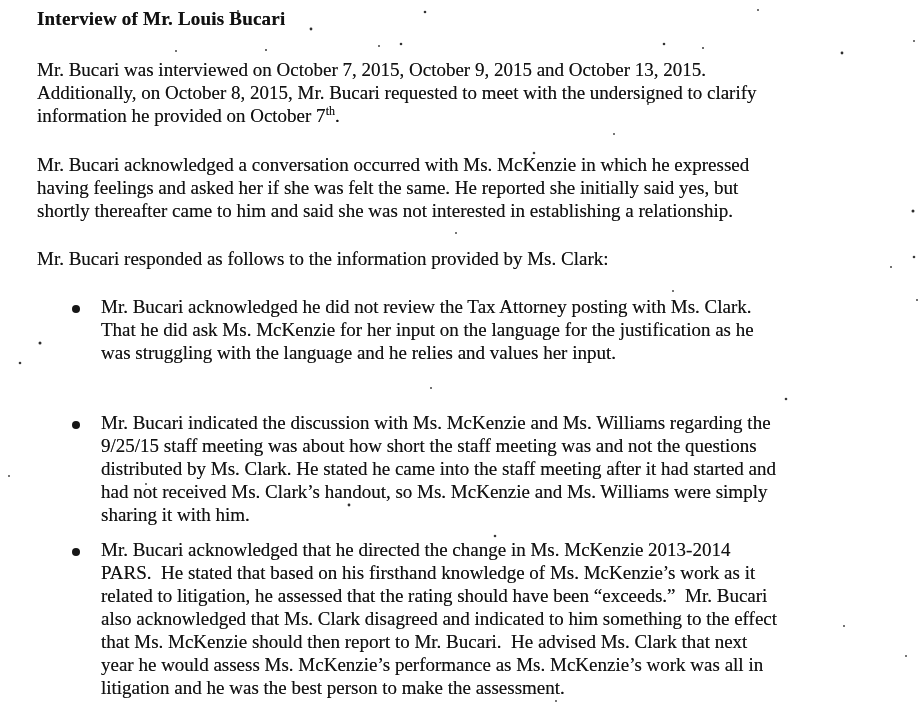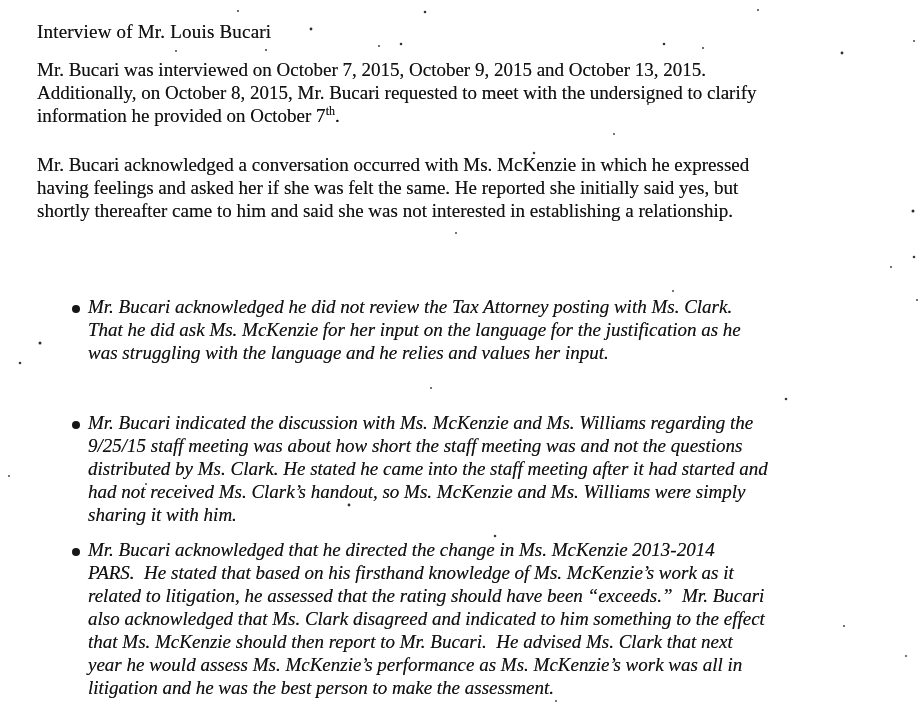--- a/index.html
+++ b/index.html
@@ -8,23 +8,23 @@
     width: 922px;
     height: 710px;
     background: #ffffff;
     overflow: hidden;
     font-family: "Liberation Serif", serif;
     color: #121212;
   }
   .doc-title {
     position: absolute;
     left: 37px;
-    top: 20px;
+    top: 7px;
     font-size: 19px;
-    font-weight: normal;
+    font-weight: bold;
     line-height: 23px;
     letter-spacing: 0.2px;
     text-shadow: 0 0 0.5px rgba(0,0,0,0.6);
     white-space: pre-wrap;
   }
   .para {
     position: absolute;
     left: 37px;
     right: 40px;
     font-size: 19px;
@@ -47,26 +47,25 @@
   }
   .bullet-dot {
     flex: none;
     width: 8px;
     height: 8px;
     border-radius: 50%;
     background: #161616;
     margin-top: 10px;
   }
   .bullet-text {
-    margin-left: 8px;
+    margin-left: 21px;
     font-size: 19px;
     line-height: 23px;
     white-space: pre-wrap;
     text-shadow: 0 0 0.45px rgba(0,0,0,0.55);
-    font-style: italic;
   }
   
   .speckles {
     position: absolute;
     left: 0; top: 0;
     width: 2px; height: 2px;
     border-radius: 50%;
     background: transparent;
     pointer-events: none;
     box-shadow:
@@ -114,20 +113,21 @@
   <div class="doc-title">Interview of Mr. Louis Bucari</div>
 
   <div class="para" style="top:58px"><span>Mr. Bucari was interviewed on October 7, 2015, October 9, 2015 and October 13, 2015.
 Additionally, on October 8, 2015, Mr. Bucari requested to meet with the undersigned to clarify
 information he provided on October 7</span><sup class="sup">th</sup><span>.</span></div>
 
   <div class="para" style="top:153px">Mr. Bucari acknowledged a conversation occurred with Ms. McKenzie in which he expressed
 having feelings and asked her if she was felt the same. He reported she initially said yes, but
 shortly thereafter came to him and said she was not interested in establishing a relationship.</div>
 
+  <div class="para" style="top:247px">Mr. Bucari responded as follows to the information provided by Ms. Clark:</div>
 
   <div class="bullet-item" style="top:295px">
     <span class="bullet-dot"></span>
     <div class="bullet-text">Mr. Bucari acknowledged he did not review the Tax Attorney posting with Ms. Clark.
 That he did ask Ms. McKenzie for her input on the language for the justification as he
 was struggling with the language and he relies and values her input.</div>
   </div>
 
   <div class="bullet-item" style="top:411px">
     <span class="bullet-dot"></span>

